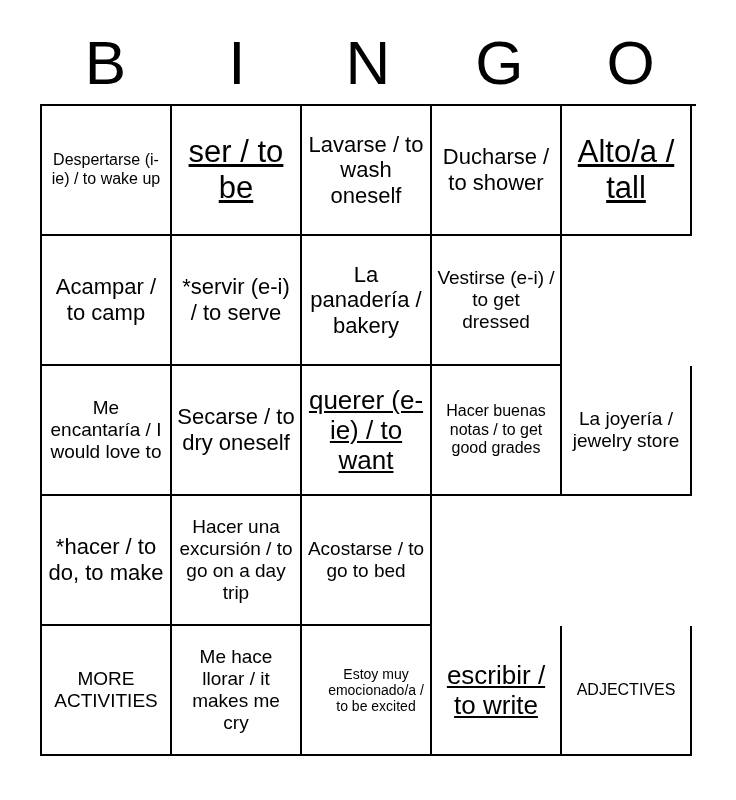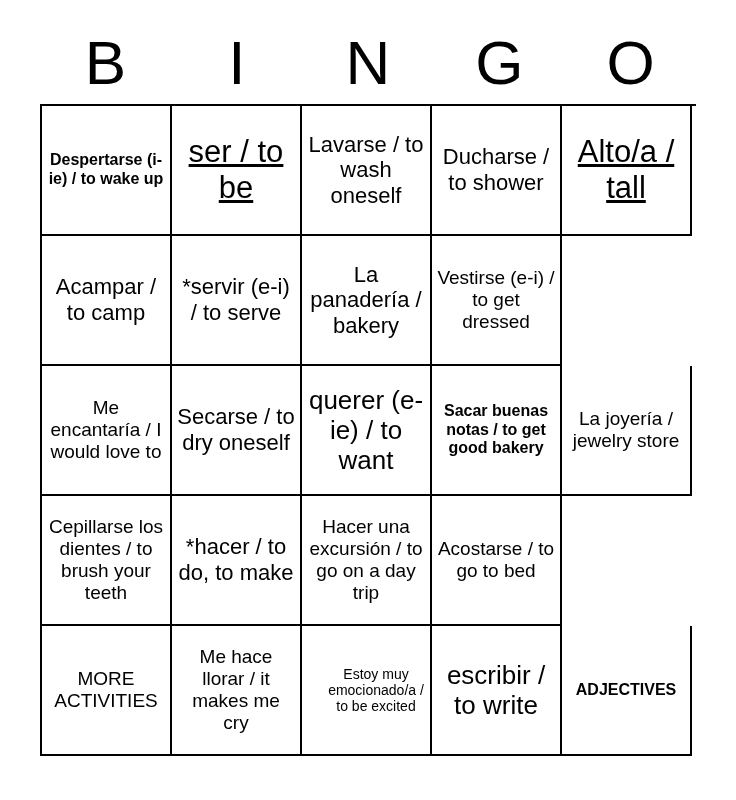--- a/index.html
+++ b/index.html
@@ -66,24 +66,24 @@
     overflow: hidden;
   }
   .cell-text {
     display: block;
     width: 100%;
     line-height: 1.16;
     word-wrap: break-word;
   }
   
   .fs-xxl { font-size: 31px; text-decoration: underline; }
-  .fs-xl  { font-size: 26px; }
+  .fs-xl  { font-size: 26px; text-decoration: underline; }
   .fs-l   { font-size: 22px; }
   .fs-m   { font-size: 19px; }
-  .fs-s   { font-size: 16px; font-weight: bold; }
+  .fs-s   { font-size: 16px; }
   .fs-xs  { font-size: 14px; margin-left: 20px; }
 </style>
 </head>
 <body>
 
 <div class="card">
 
   <div class="header-row">
     <div class="header-letter">B</div>
     <div class="header-letter">I</div>
@@ -131,31 +131,28 @@
       <div class="cell">
           <span class="cell-text fs-m">Me encantaría / I would love to</span>
         </div>
       <div class="cell">
           <span class="cell-text fs-l">Secarse / to dry oneself</span>
         </div>
       <div class="cell">
           <span class="cell-text fs-xl">querer (e-ie) / to want</span>
         </div>
       <div class="cell">
-          <span class="cell-text fs-s">Sacar buenas notas / to get good bakery</span>
+          <span class="cell-text fs-s">Hacer buenas notas / to get good grades</span>
         </div>
       <div class="cell">
           <span class="cell-text fs-m">La joyería / jewelry store</span>
         </div>
     </div>
 
     <div class="grid-row">
-      <div class="cell">
-          <span class="cell-text fs-m">Cepillarse los dientes / to brush your teeth</span>
-        </div>
       <div class="cell">
           <span class="cell-text fs-l">*hacer / to do, to make</span>
         </div>
       <div class="cell">
           <span class="cell-text fs-m">Hacer una excursión / to go on a day trip</span>
         </div>
       <div class="cell">
           <span class="cell-text fs-m">Acostarse / to go to bed</span>
         </div>
     </div>

